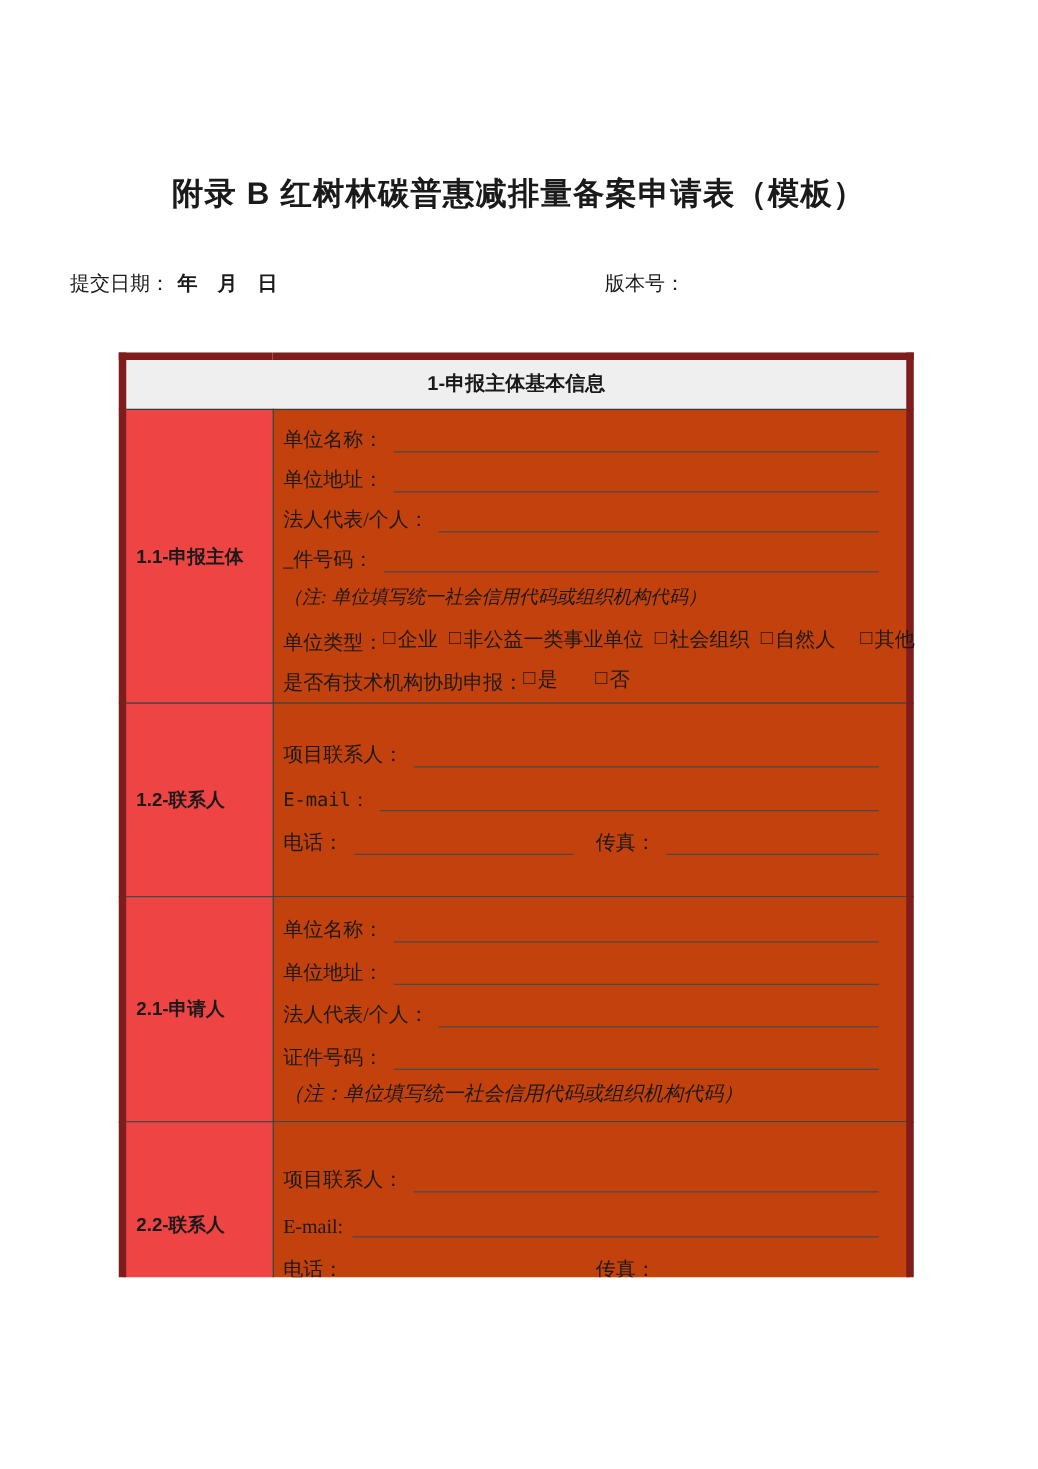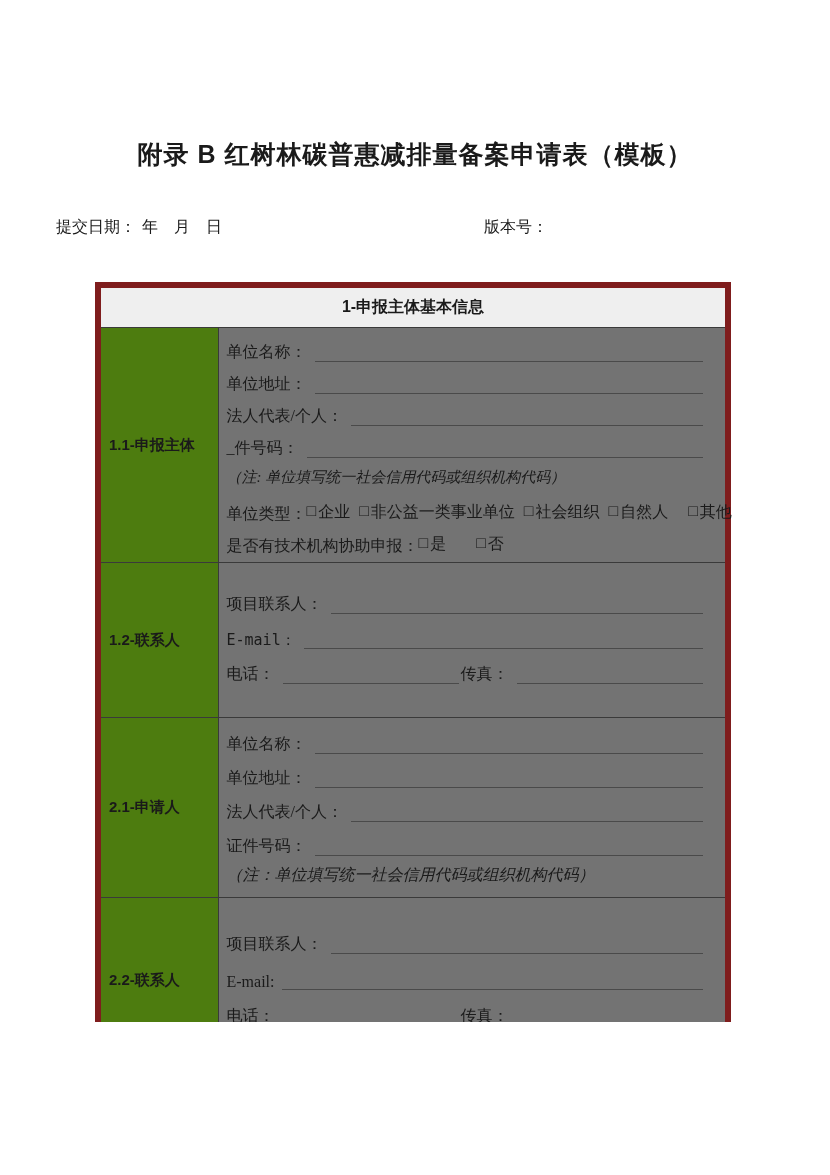--- a/index.html
+++ b/index.html
@@ -7,53 +7,53 @@
     position:relative;width:830px;height:1022px;background:#ffffff;
     color:#1a1a1a;font-family:"Liberation Serif","DejaVu Serif",serif;
     font-size:16px;overflow:hidden;
   }
   .title{
     padding-top:138px;text-align:center;
     font-family:"Liberation Sans","DejaVu Sans",sans-serif;
     font-weight:bold;font-size:25px;letter-spacing:1px;white-space:nowrap;
   }
   .meta{display:flex;margin:46px 0 0 56px;width:492px;font-size:16px;}
-  .meta .date{margin-left:6px;white-space:pre;}
+  .meta .date{margin-left:6px;white-space:pre;font-weight:bold;}
   .meta .version{margin-left:auto;}
   table.form{
     border-collapse:collapse;margin:44px 0 0 95px;width:636px;
     table-layout:fixed;border:6px solid #7f1d1d;
   }
   table.form td{border:1px solid #3a3a3a;vertical-align:middle;}
   col.c1{width:120px;}
   td.sec-header{
     background:#efefef;text-align:center;font-weight:bold;height:37px;
     font-size:16px;border-top:2px solid #1a1a1a;border-bottom:2px solid #1a1a1a;
     font-family:"Liberation Sans","DejaVu Sans",sans-serif;
   }
   td.label-cell{
-    background:#4d7c0f;font-weight:bold;font-size:15px;
+    background:#ef4444;font-weight:bold;font-size:15px;
     padding:0 4px 0 8px;
     font-family:"Liberation Sans","DejaVu Sans",sans-serif;
   }
-  td.cell{padding:4px 22px 4px 8px;background:#737373;}
+  td.cell{padding:4px 22px 4px 8px;background:#c2410c;}
   .line{display:flex;align-items:flex-end;}
   .r11 .line{height:32px;}
   .r12 .line{height:35px;}
   .r21 .line{height:34px;}
   .r22 .line{height:36px;}
   .r12 td.cell, .r22 td.cell{padding-top:10px;padding-bottom:22px;}
   .lbl{white-space:pre;padding-bottom:2px;}
   .mono{font-family:"DejaVu Sans Mono","Liberation Mono",monospace;font-size:15px;}
   .blank{
     flex:1 1 auto;align-self:flex-end;height:0;
     border-bottom:1px solid #4a4a4a;margin:0 0 3px 8px;min-width:30px;
   }
   .blank.phone{flex:0 0 176px;}
-  .lbl.fax{margin-left:2px;}
+  .lbl.fax{margin-left:18px;}
   .note{font-style:italic;font-size:15px;color:#1a1a1a;align-items:center;}
   .r21 .note{font-size:16px;}
   .opt{display:inline-flex;margin-left:9px;padding-bottom:2px;white-space:pre;}
   .opt.gap{margin-left:20px;}
   .box{margin-right:2px;}
   .footer{
     position:absolute;top:1048px;right:96px;font-size:17px;
     display:flex;align-items:center;gap:11px;color:#333;
   }
   .footer .num{color:#3c4a63;}

